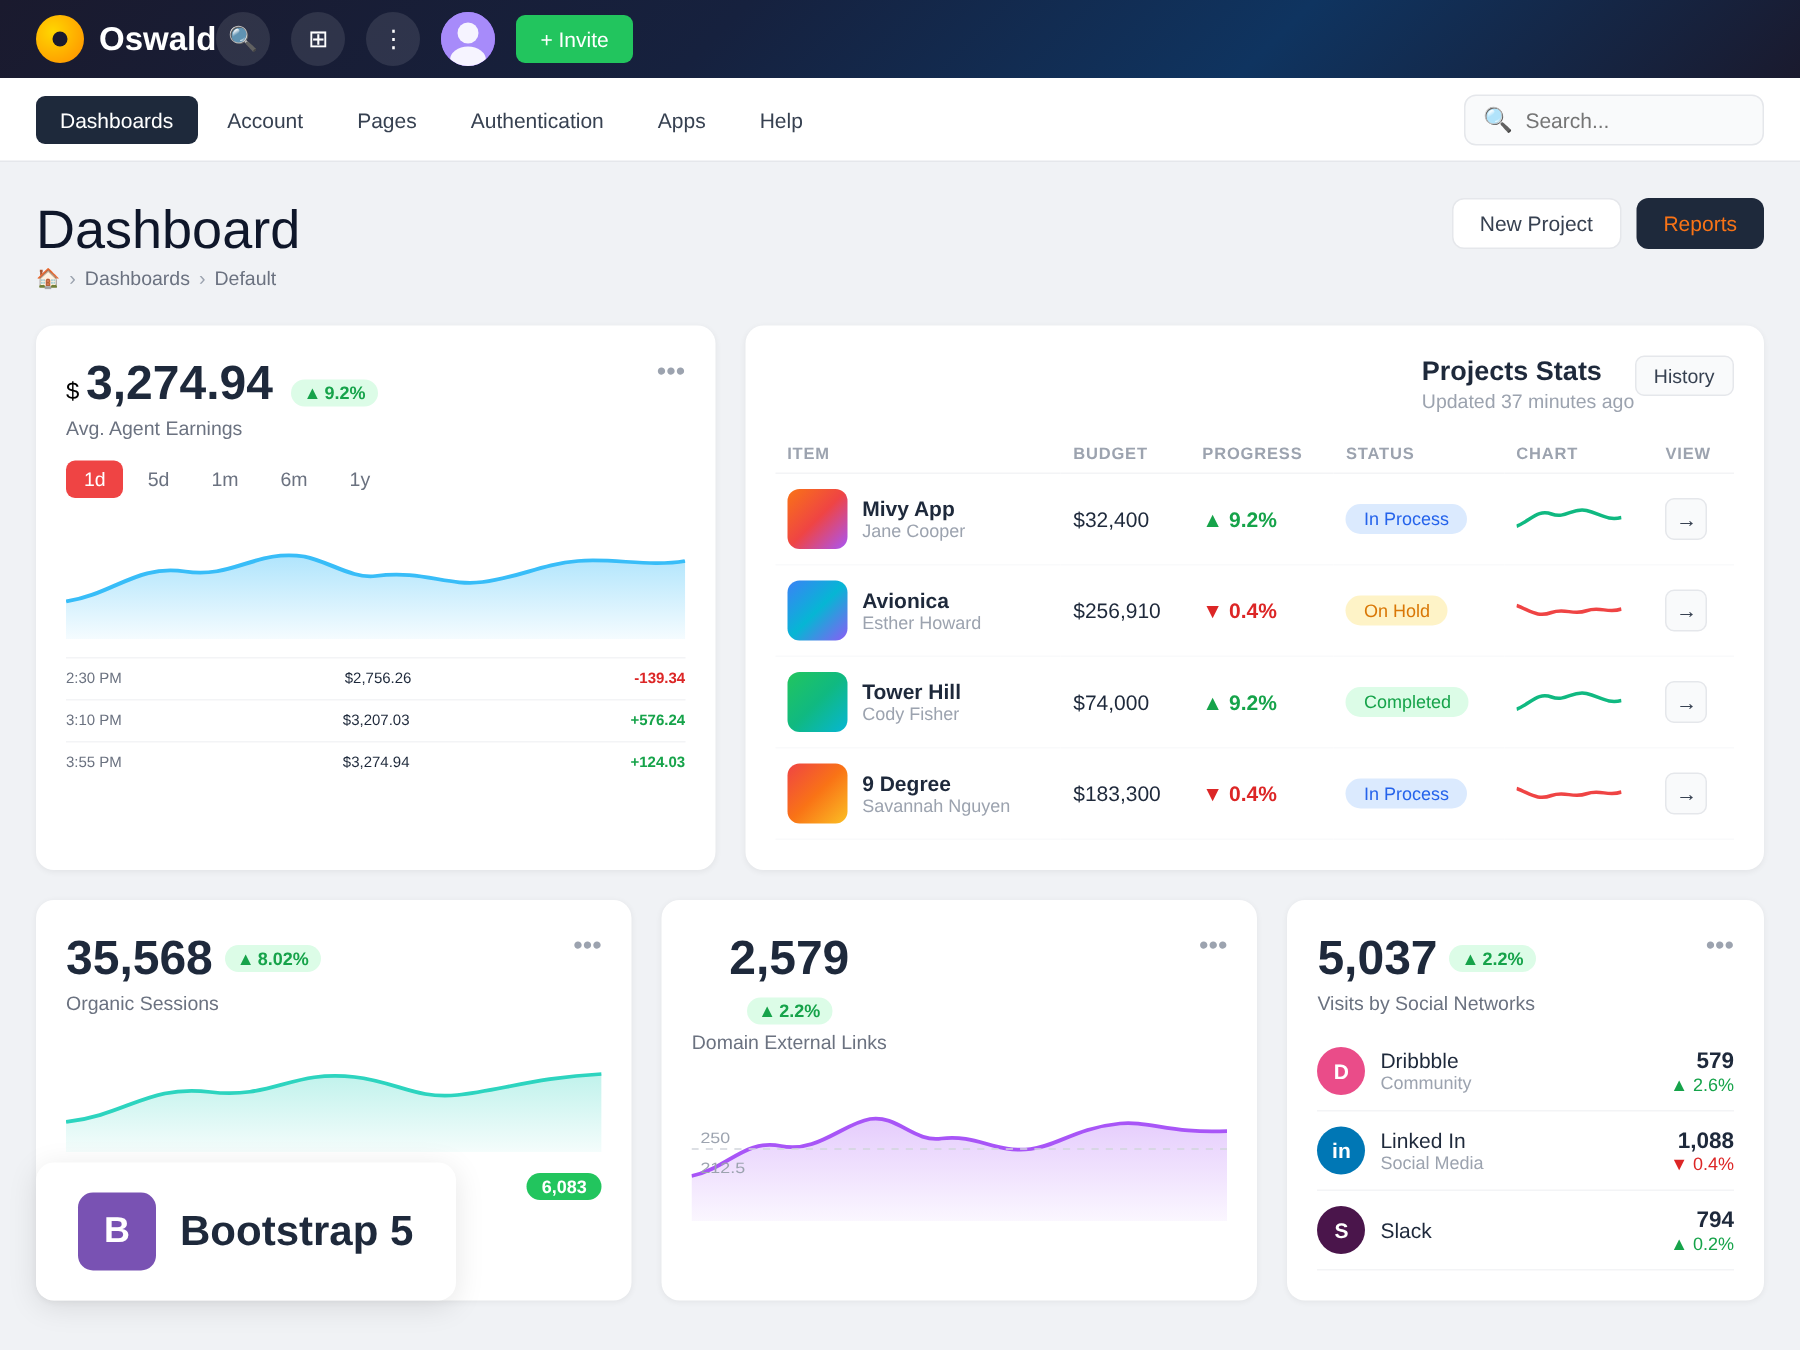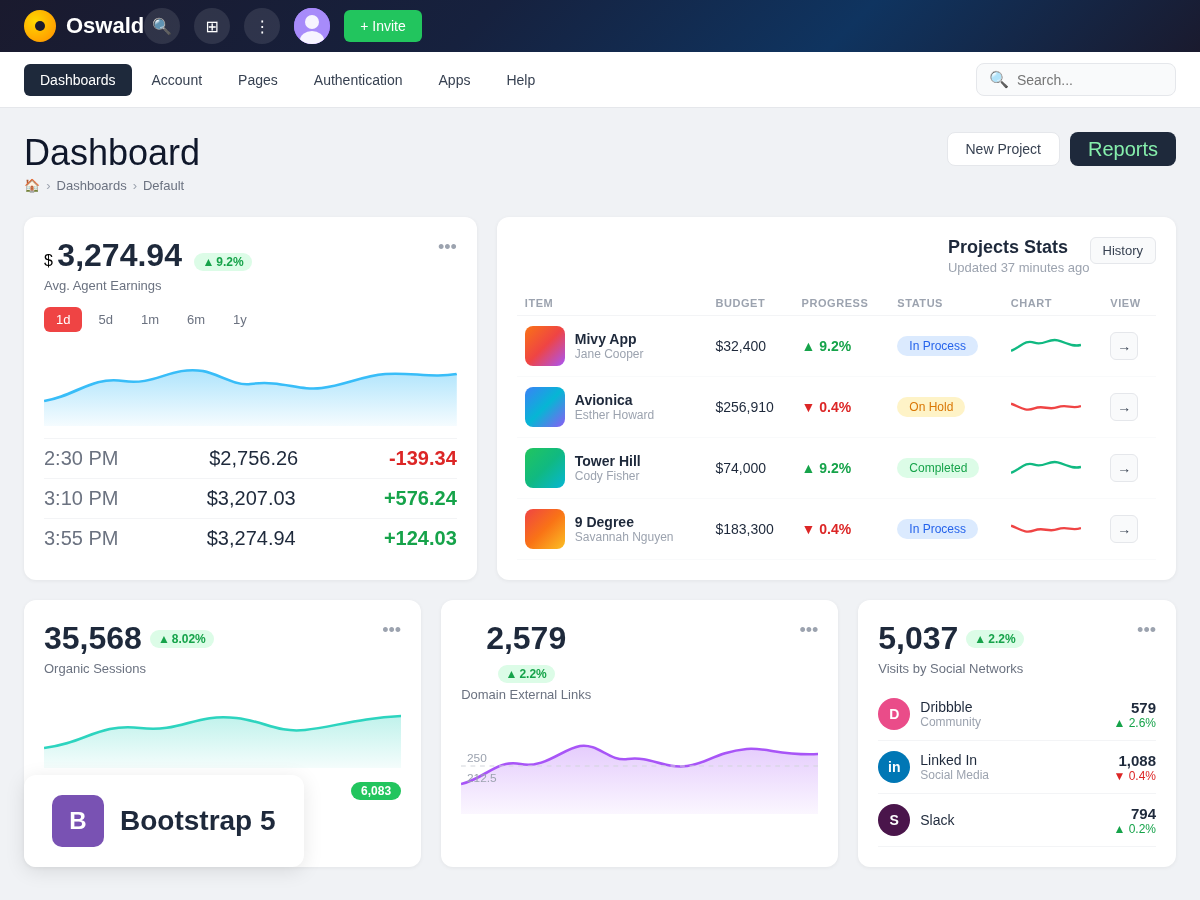--- a/index.html
+++ b/index.html
@@ -109,22 +109,22 @@
     .breadcrumb .sep { color: #9ca3af; }
     .header-btns { display: flex; gap: 10px; }
     .btn-new-project {
       padding: 8px 18px; border-radius: 8px;
       border: 1px solid #e5e7eb;
       background: #fff; color: #374151;
       font-size: 14px; font-weight: 500; cursor: pointer;
     }
     .btn-reports {
       padding: 0 18px; border-radius: 8px;
-      background: #1e293b; color: #86efac;
-      border: none; font-size: 20px; font-weight: 500; cursor: pointer;
+      background: #1e293b; color: #f97316;
+      border: none; font-size: 14px; font-weight: 500; cursor: pointer;
     }
 
     
     .cards-grid {
       display: grid;
       grid-template-columns: 1fr 1.5fr;
       gap: 20px;
       margin-bottom: 20px;
     }
     .card {
@@ -155,21 +155,21 @@
 
     
     .chart-area { margin: 8px 0; height: 80px; position: relative; overflow: hidden; }
     .chart-area svg { width: 100%; height: 100%; }
 
     .stats-rows { margin-top: 12px; }
     .stats-row {
       display: flex; justify-content: space-between;
       align-items: flex-start; padding: 8px 0;
       border-top: 1px solid #f3f4f6;
-      font-size: 20px;
+      font-size: 10px;
     }
     .stats-row .time { color: #6b7280; }
     .stats-row .val { color: #1e293b; font-weight: 500; }
     .stats-row .change-pos { color: #16a34a; font-weight: 600; }
     .stats-row .change-neg { color: #dc2626; font-weight: 600; }
 
     
     .projects-header { display: flex; justify-content: flex-end; align-items: flex-start; }
     .projects-title { font-size: 18px; font-weight: 600; color: #1e293b; }
     .projects-subtitle { font-size: 13px; color: #9ca3af; margin-top: 2px; }

